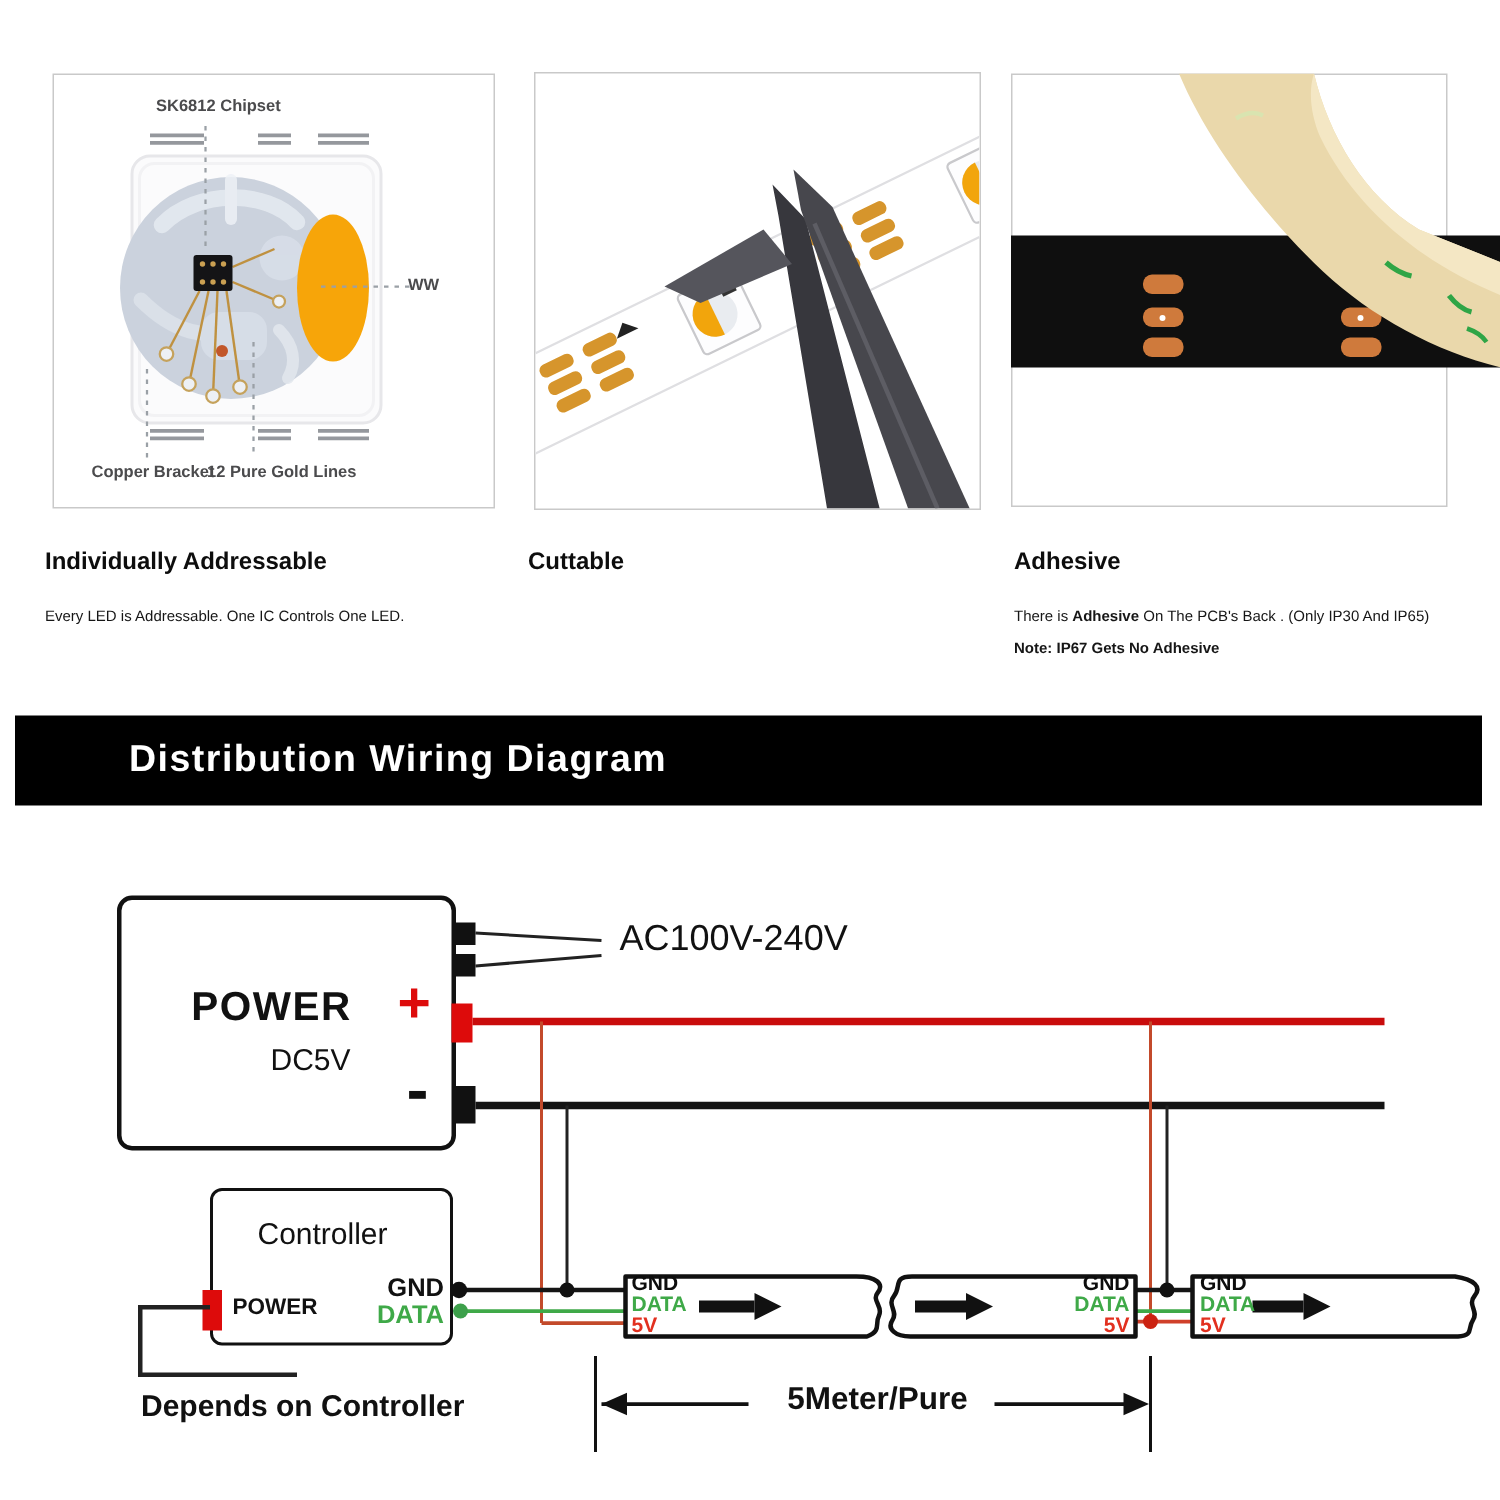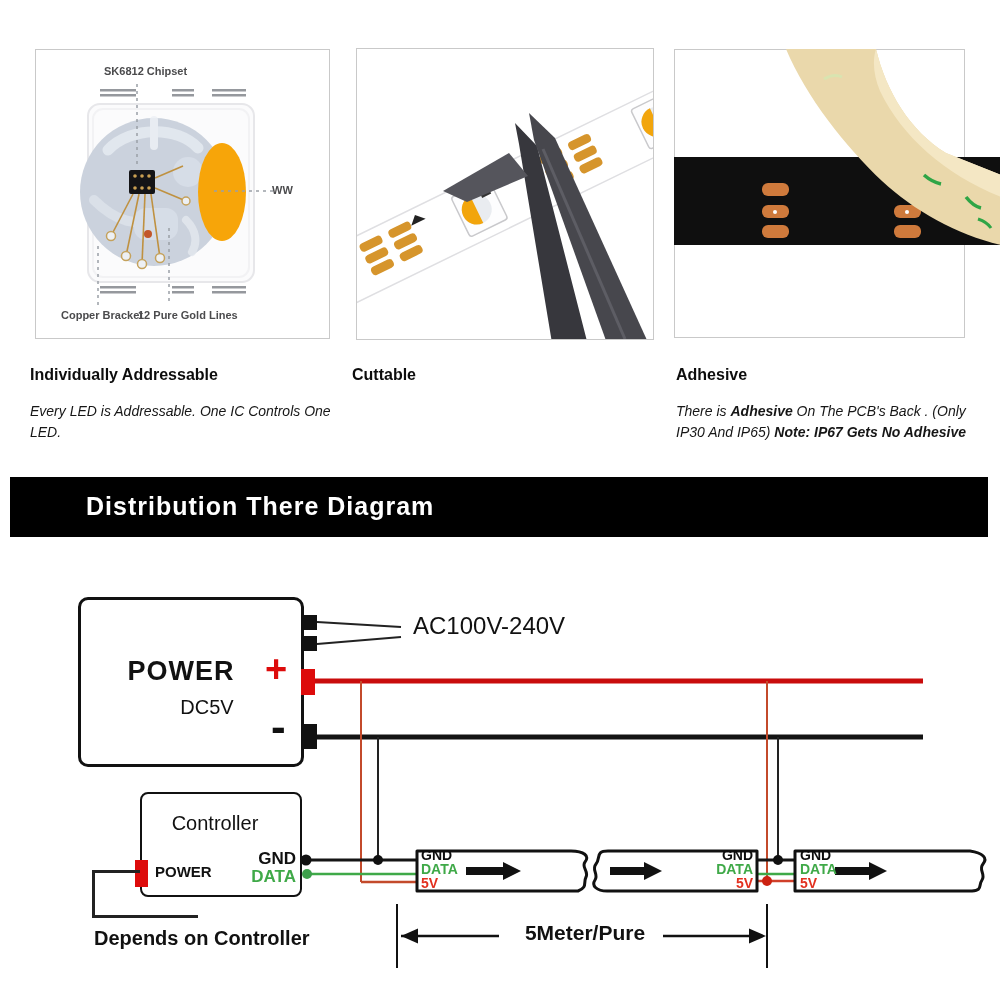--- a/index.html
+++ b/index.html
@@ -2,21 +2,21 @@
 <html><head>
 <meta charset="utf-8">
 <style>
   html,body{margin:0;padding:0;background:#fff;}
   #page{position:relative;width:1000px;height:1000px;background:#fff;overflow:hidden;
         font-family:"Liberation Sans",sans-serif;color:#111;}
   .abs{position:absolute;}
   .panel{position:absolute;background:#fff;border:1px solid #c9c9c9;}
   .plabel{position:absolute;font-size:11px;font-weight:bold;color:#4b4b4d;white-space:nowrap;}
   .ftitle{position:absolute;font-size:16px;font-weight:bold;color:#0d0d0d;white-space:nowrap;}
-  .fbody{position:absolute;font-size:14px;line-height:21px;color:#161616;font-style:italic;}
+  .fbody{position:absolute;font-size:10px;line-height:21px;color:#161616;}
   .fbody .b{font-weight:bold;}
   #banner{position:absolute;left:10px;top:477px;width:978px;height:60px;background:#000;}
   #banner .t{position:absolute;left:76px;top:15px;font-size:25px;font-weight:bold;color:#fff;letter-spacing:1px;}
   .box{position:absolute;background:#fff;border:3px solid #111;border-radius:10px;}
   .wirelabel{position:absolute;font-weight:bold;white-space:nowrap;}
   .pin{position:absolute;font-size:14px;font-weight:bold;line-height:14px;white-space:nowrap;}
   .pin.gnd{color:#0d0d0d;} .pin.data{color:#3fa948;} .pin.v5{color:#e2301f;}
   svg{display:block;}
 </style>
 </head>
@@ -163,21 +163,21 @@
 
   <div class="ftitle" style="left:30px;top:366px;">Individually Addressable</div>
   <div class="fbody" style="left:30px;top:401px;width:305px;">Every LED is Addressable. One IC Controls One LED.</div>
 
   <div class="ftitle" style="left:352px;top:366px;">Cuttable</div>
 
   <div class="ftitle" style="left:676px;top:366px;">Adhesive</div>
   <div class="fbody" style="left:676px;top:401px;width:305px;"><span>There is </span><span class="b">Adhesive</span><span> On The PCB's Back . (Only IP30 And IP65)  </span><span class="b">Note: IP67 Gets No Adhesive</span></div>
 
   <div id="banner">
-    <div class="t">Distribution There Diagram</div>
+    <div class="t">Distribution Wiring Diagram</div>
   </div>
 
   <svg class="abs" style="left:0;top:540px;" width="1000" height="460" viewBox="0 540 1000 460">
 
     <line x1="317" y1="622" x2="401" y2="627" stroke="#222" stroke-width="2"></line>
     <line x1="317" y1="644" x2="401" y2="637" stroke="#222" stroke-width="2"></line>
 
     <line x1="315" y1="681" x2="923" y2="681" stroke="#c90c0c" stroke-width="5"></line>
     <line x1="317" y1="737" x2="923" y2="737" stroke="#141414" stroke-width="5"></line>
 

